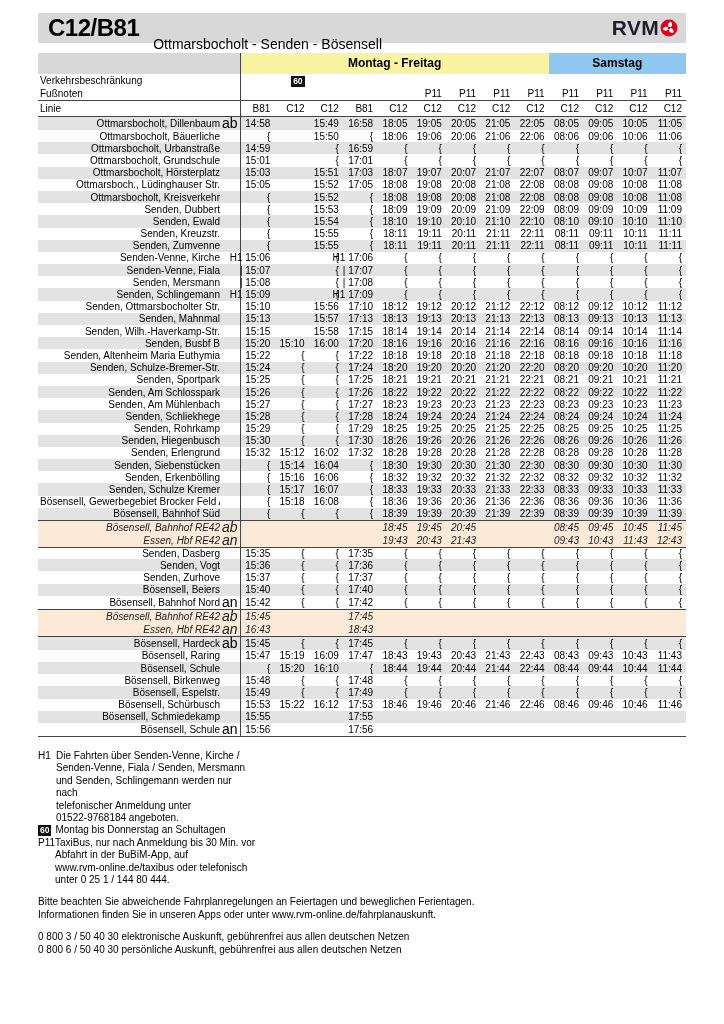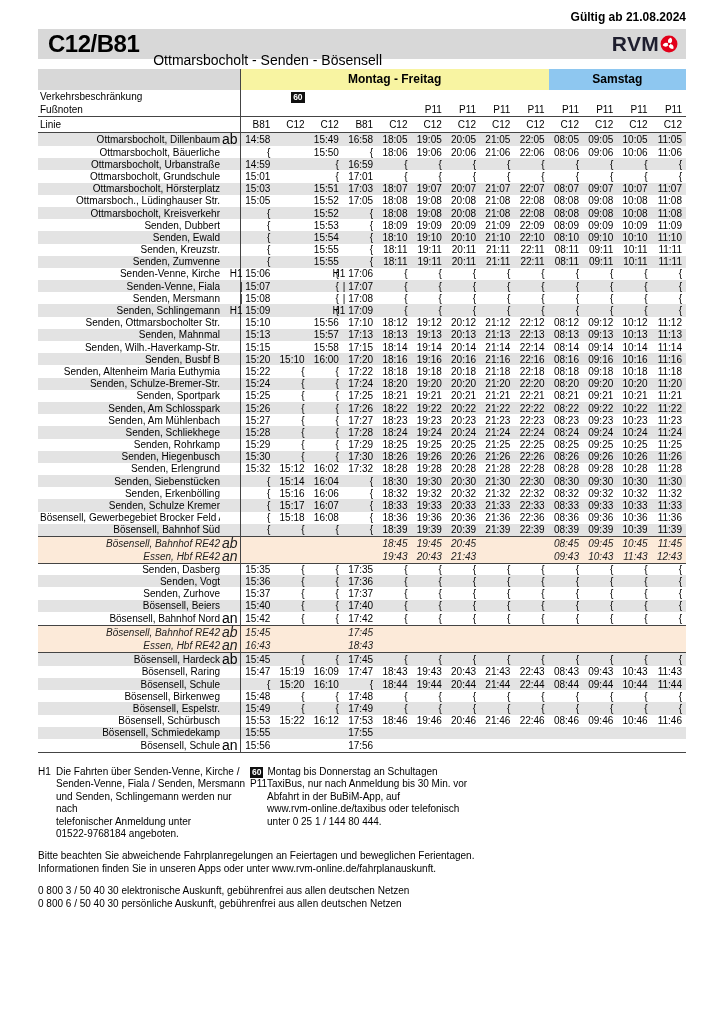--- a/index.html
+++ b/index.html
@@ -66,40 +66,39 @@
   tbody tr:not(.connection) + tr.connection > td{border-top:1px solid var(--rule);}
   tbody tr.connection + tr:not(.connection) > td{border-top:1px solid var(--rule);}
   tbody tr:last-child > td{border-bottom:1px solid var(--rule);}
 
   tr.meta-restriction .cv{
     background:#101010;color:#fff;font-size:8.5px;font-weight:bold;
     padding:0 2px;line-height:11px;margin-right:4px;margin-top:1px;
   }
   tr.meta-restriction .cv:empty{background:transparent;padding:0;margin:0;}
 
-  .notes{display:flex;margin-top:13px;font-size:10px;line-height:12.4px;}
+  .notes{display:flex;margin-top:13px;font-size:10px;line-height:12.4px;flex-direction:column;}
   .note-left{width:212px;display:flex;flex:none;}
   .note-key{width:18px;flex:none;}
   .note-text{white-space:pre-line;}
   .note-right{margin-left:0;width:340px;}
   .note-line{display:flex;}
   .note-box{
     background:#101010;color:#fff;font-size:8.5px;font-weight:bold;
     padding:0 2px;height:11px;line-height:11px;margin:1px 4px 0 0;flex:none;
   }
   .note-key2{flex:none;}
 
   .para{margin:10px 0 0 0;font-size:10px;line-height:12.4px;white-space:pre-line;}
 </style>
 </head>
 <body>
 
 <div class="page">
 
-  <div class="valid-from">Gültig ab 21.08.2024</div>
 
   <div class="title-bar">
     <span class="line-id">C12/B81</span>
     <span class="route">Ottmarsbocholt - Senden - Bösensell</span>
     <span class="brand">
       <span class="brand-text">RVM</span>
       <svg class="brand-mark" width="18" height="18" viewBox="0 0 20 20" aria-hidden="true">
         <circle cx="10" cy="10" r="9.4" fill="#e2001a"></circle>
         <g fill="#ffffff">
           <path d="M10 2.8 C 13 4.6, 13 8, 10 10 C 7 8, 7 4.6, 10 2.8 Z" transform="rotate(18 10 10)"></path>

